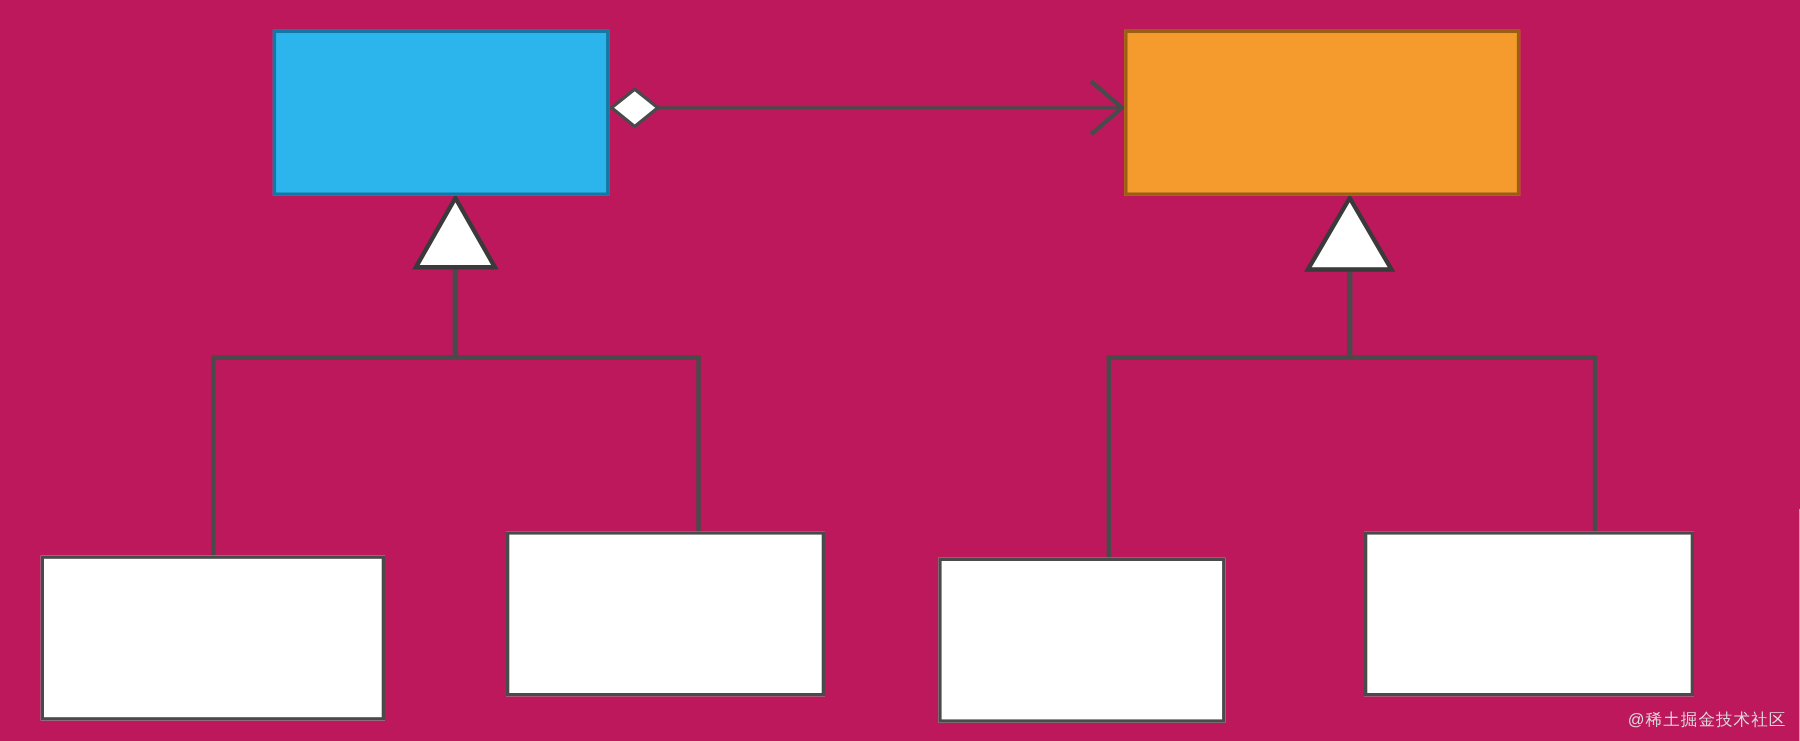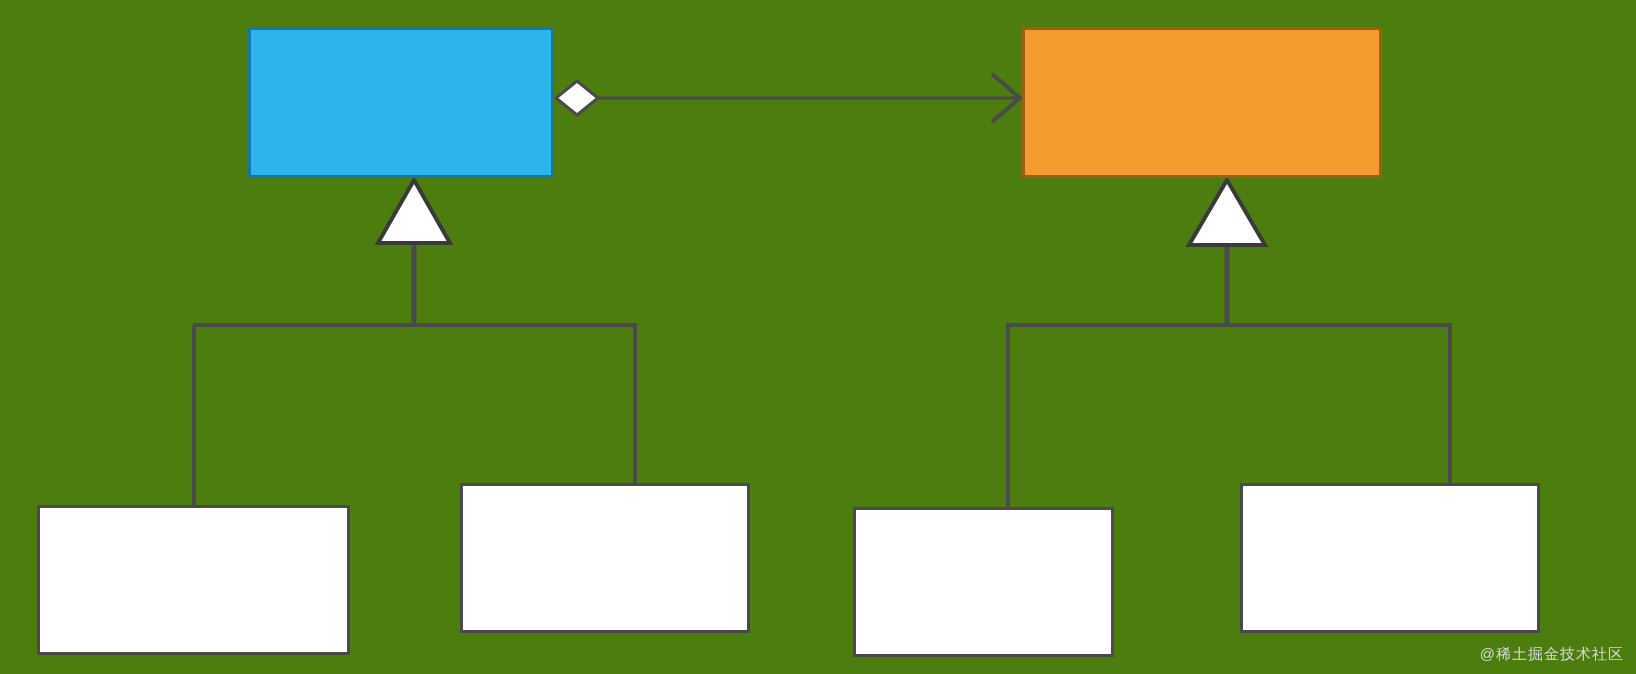--- a/index.html
+++ b/index.html
@@ -7,21 +7,21 @@
     padding: 0;
     background: #ffffff;
   }
   body {
     font-family: "Liberation Sans", sans-serif;
   }
   #diagram-canvas {
     position: relative;
     width: 1636px;
     height: 674px;
-    background: #4d7c0f;
+    background: #be185d;
     overflow: hidden;
   }
   #diagram-svg {
     position: absolute;
     left: 0;
     top: 0;
     width: 1636px;
     height: 674px;
     display: block;
   }

